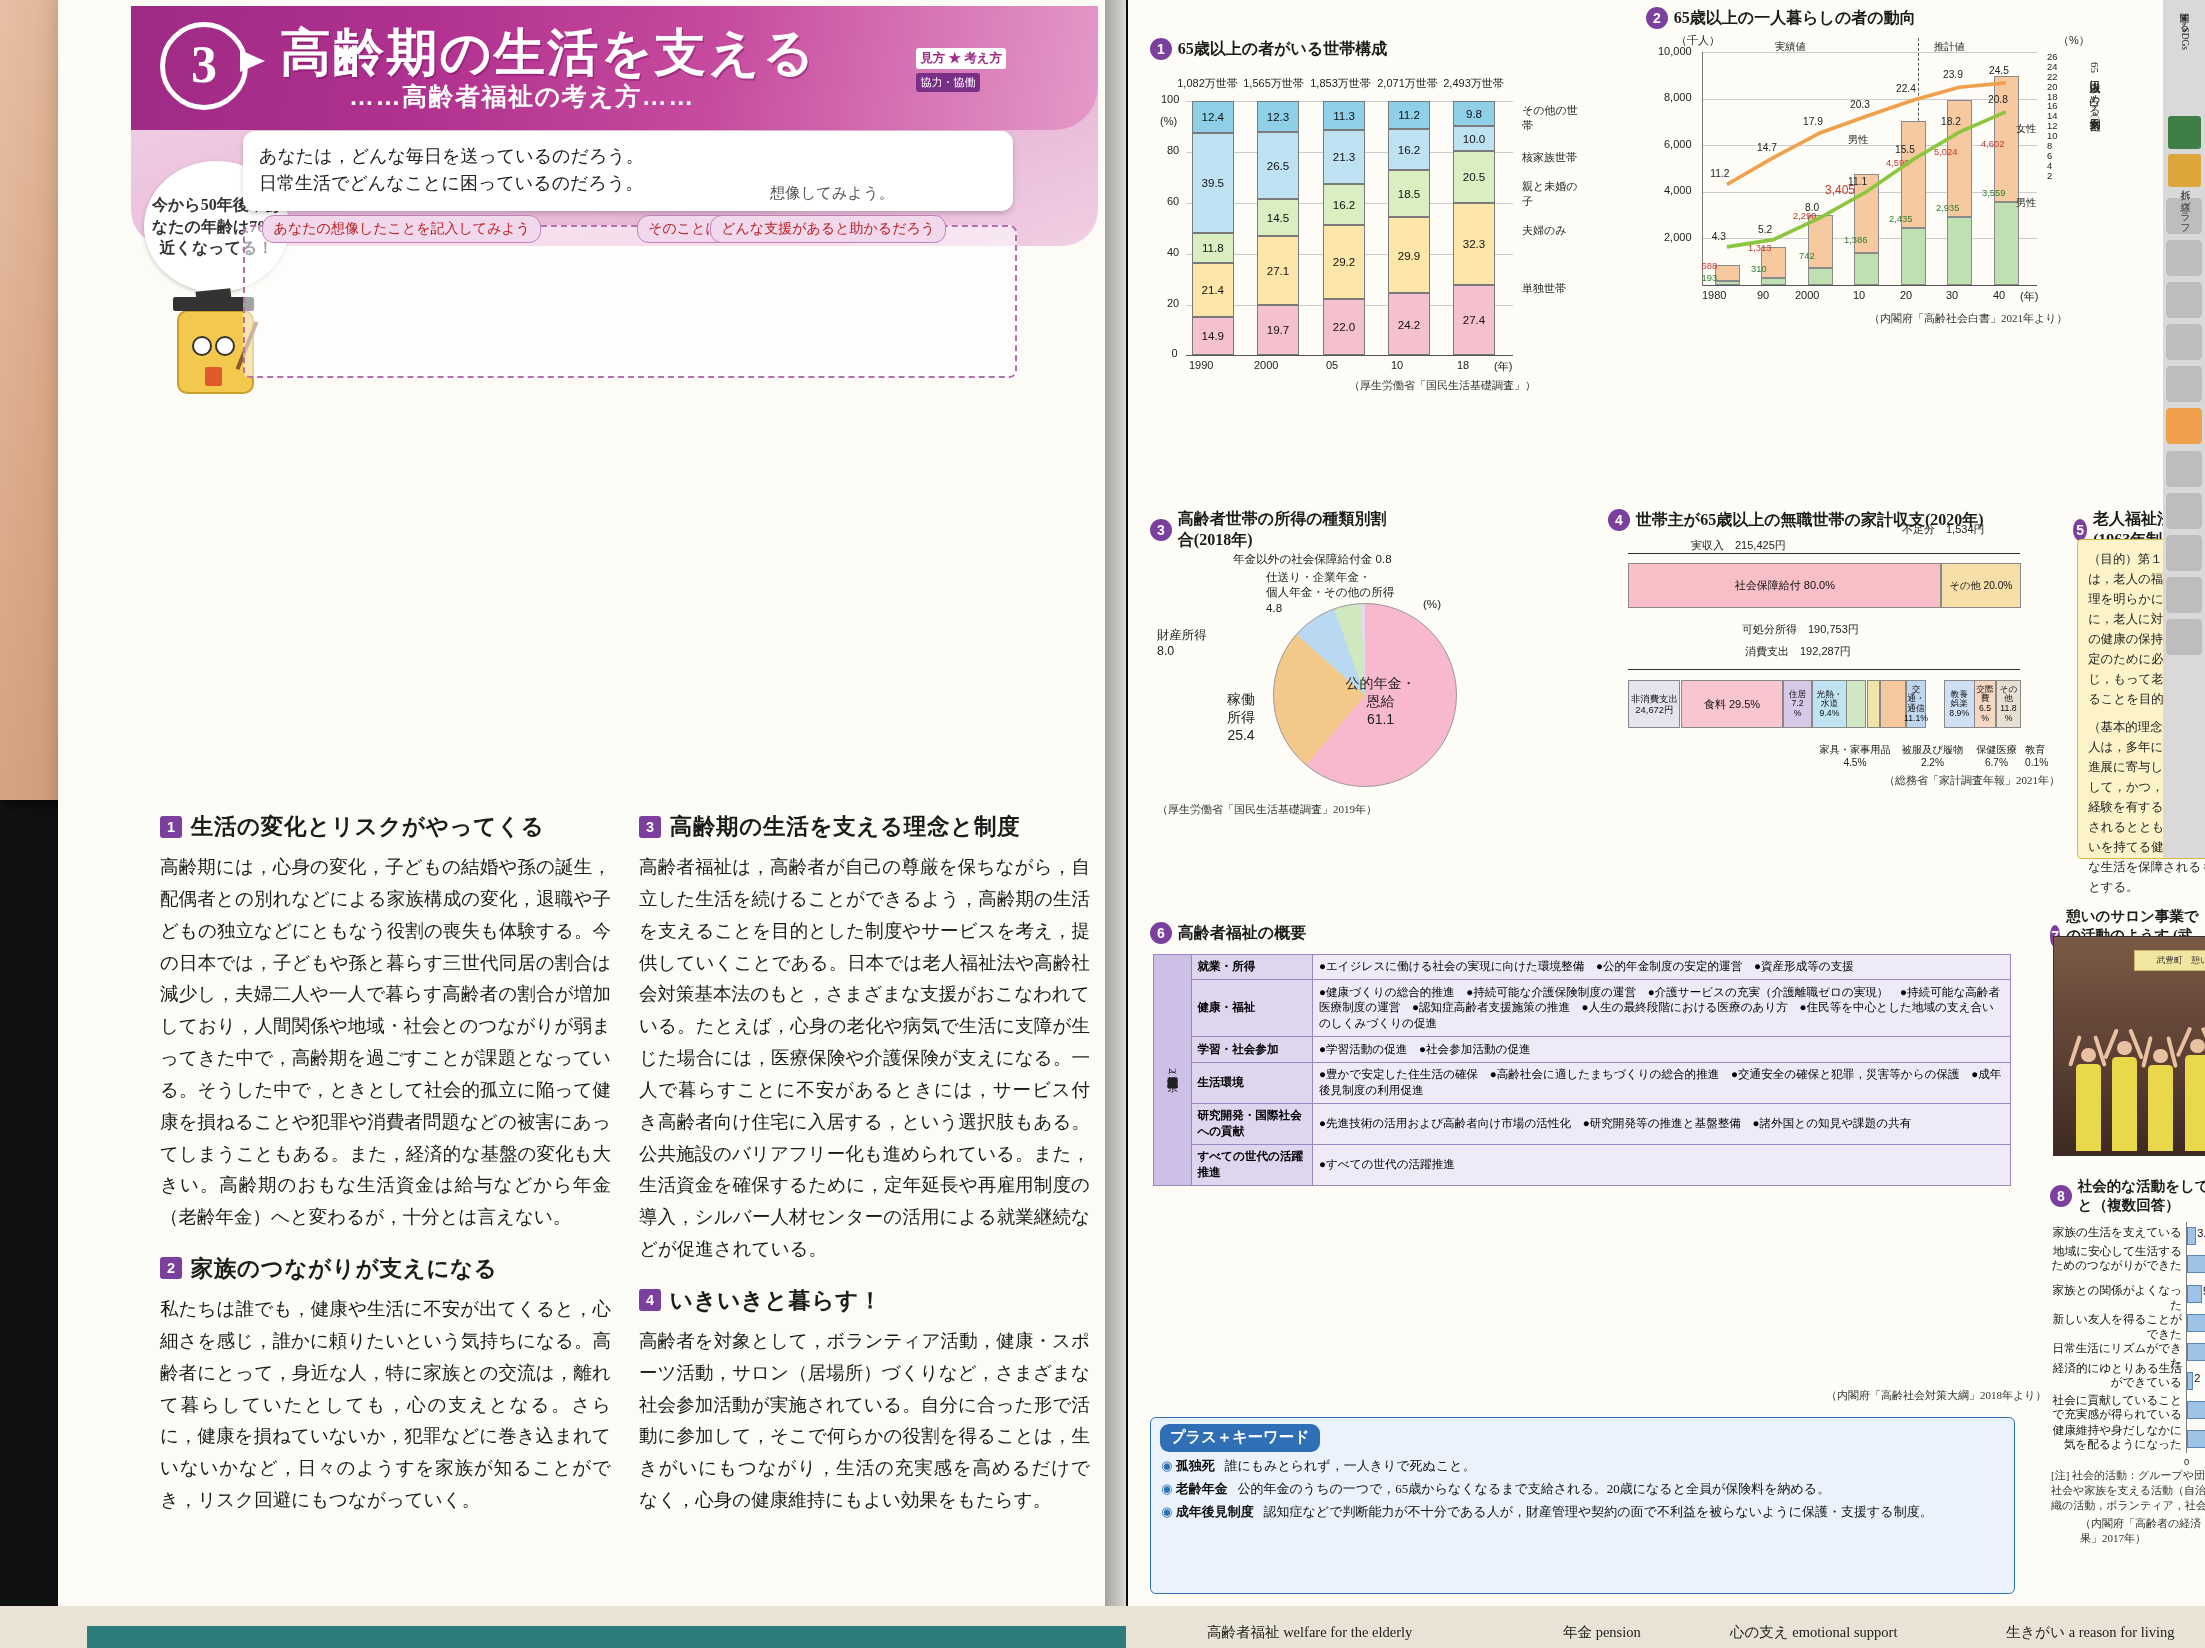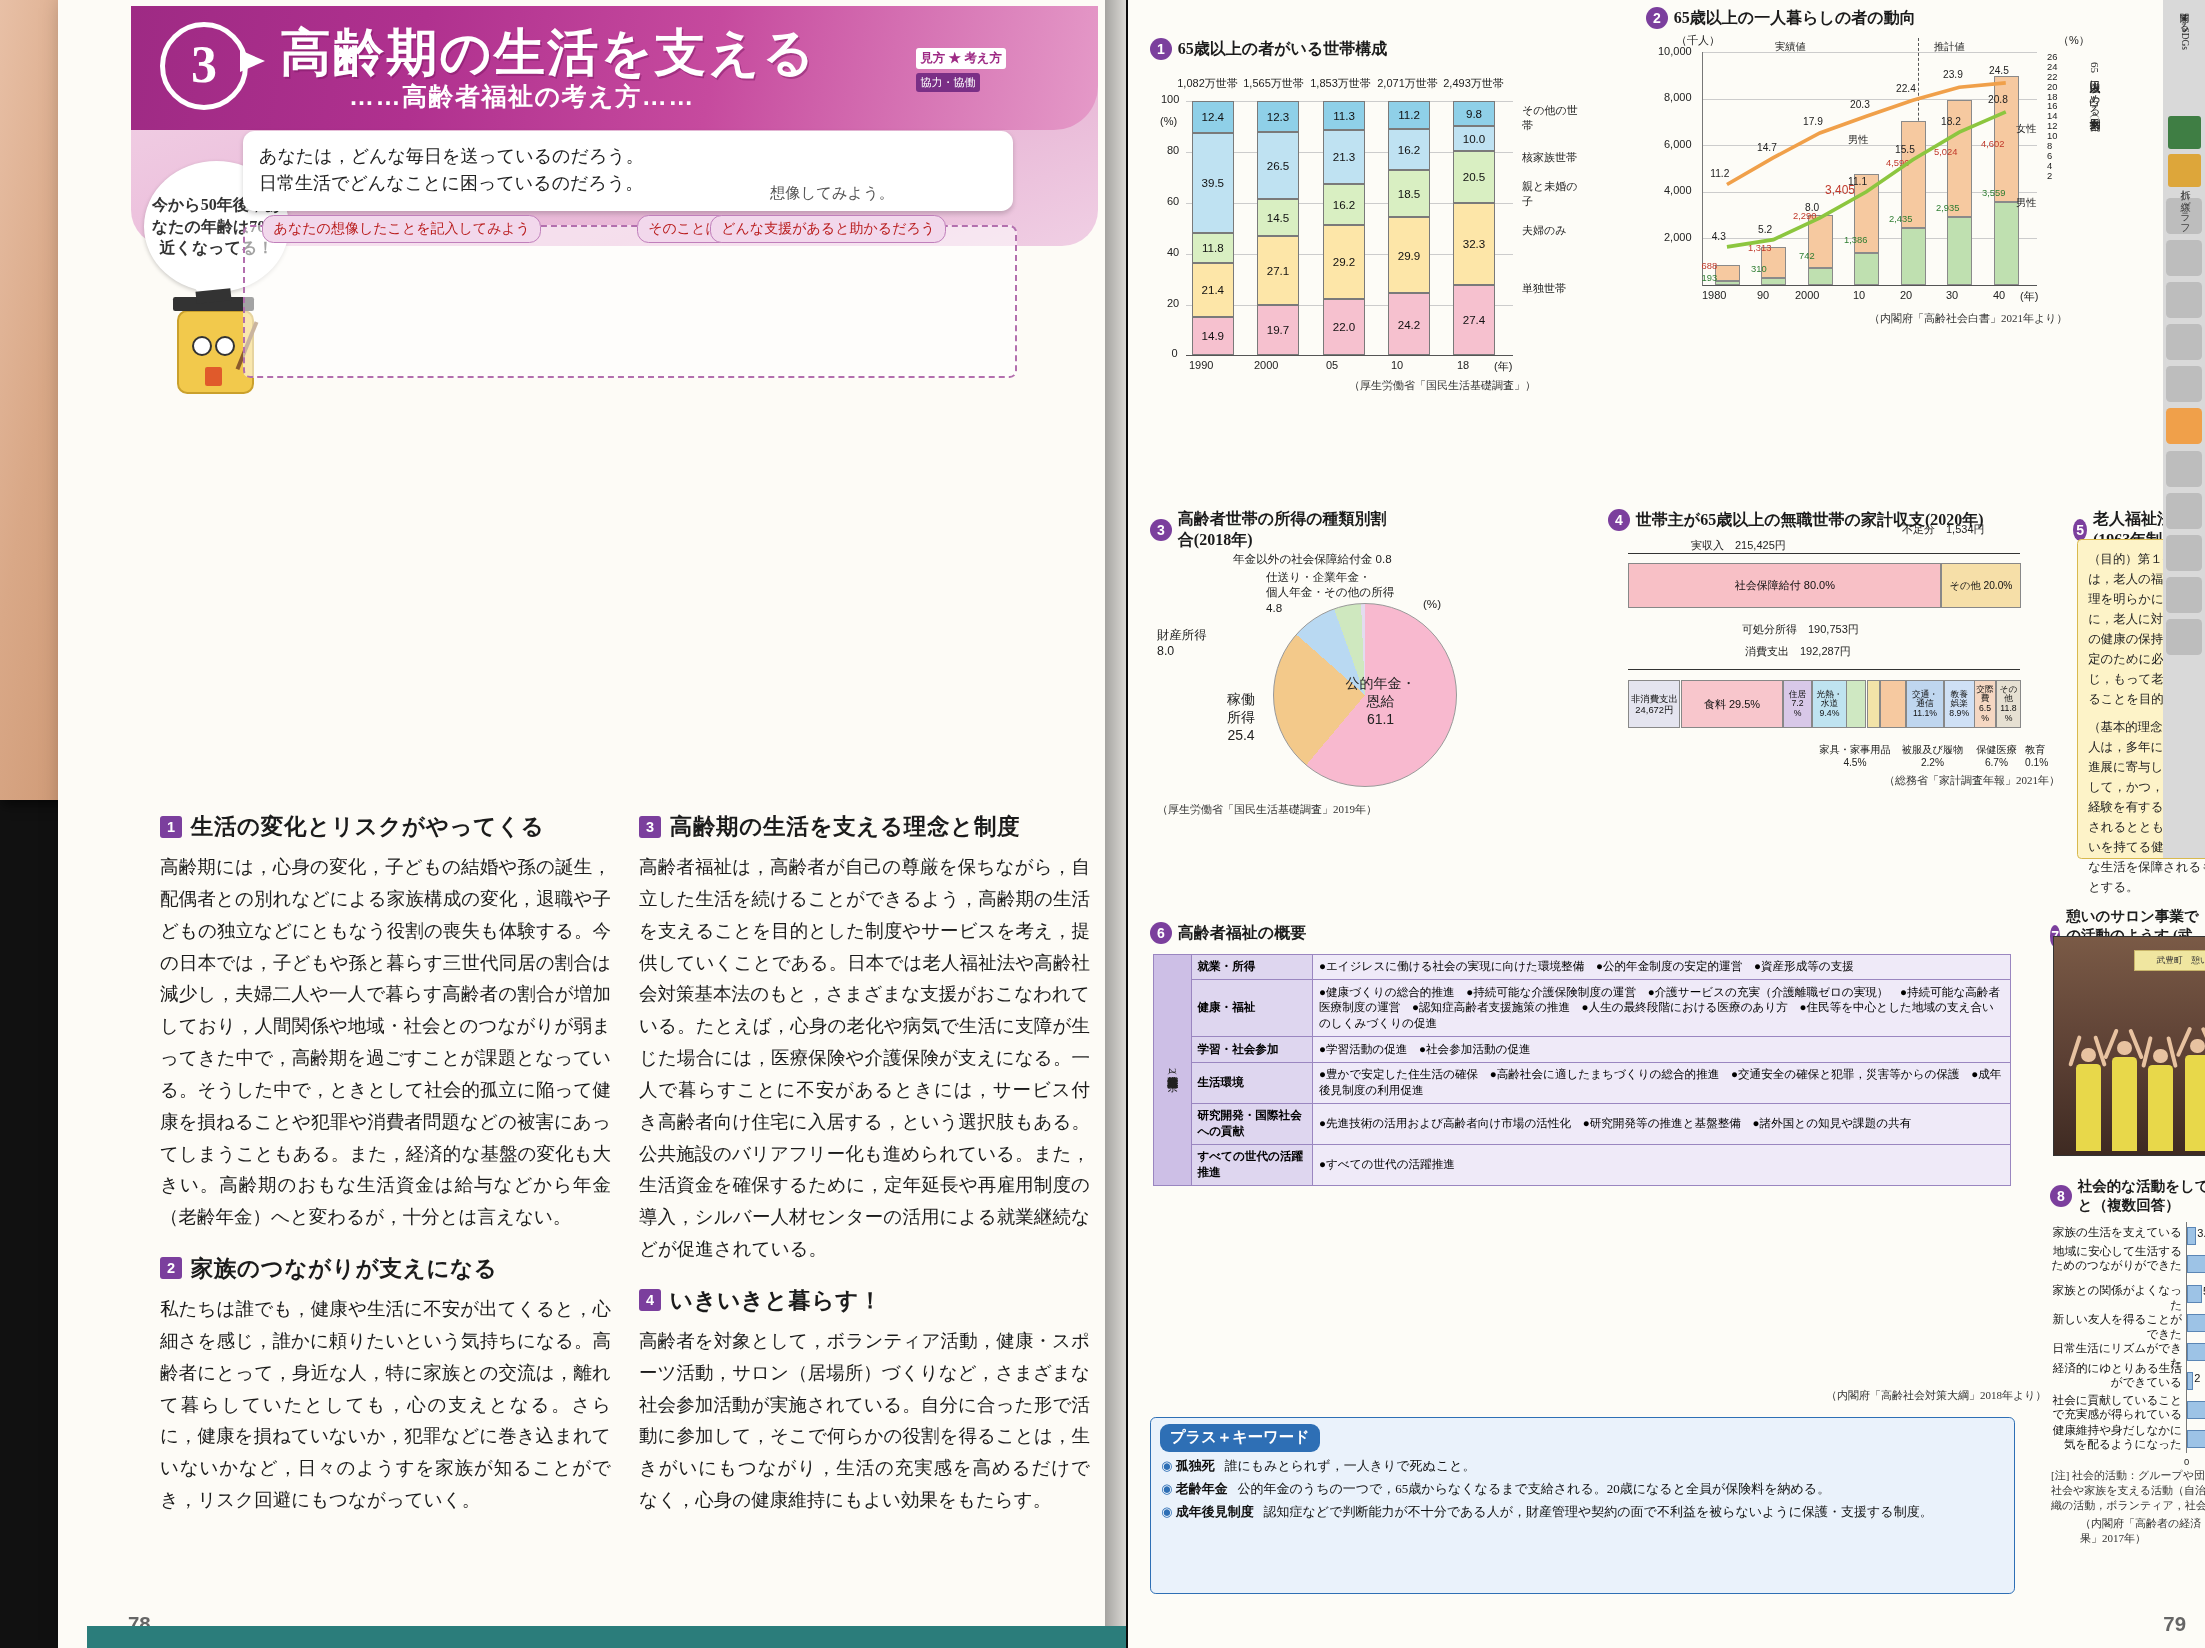--- a/index.html
+++ b/index.html
@@ -418,21 +418,21 @@
       <div class="axlab" style="position:absolute;left:134px;top:106px;">消費支出　192,287円</div>
       <div style="position:absolute;left:17.4px;top:131px;width:392px;border-top:0.7px solid #333;"></div>
 
       <div class="hb" style="left:17.4px;top:142px;width:52px;height:48px;background:#e4e4ef;font-size:9.4px;line-height:1.2;text-align:center;">非消費支出 24,672円</div>
       <div class="hb" style="left:70px;top:142px;width:102px;height:48px;background:#f8c6cc;">食料 29.5%</div>
       <div class="hb" style="left:172px;top:142px;width:29px;height:48px;background:#d8c8e8;font-size:8.7px;line-height:1.1;text-align:center;">住居<br>7.2<br>%</div>
       <div class="hb" style="left:201px;top:142px;width:35px;height:48px;background:#bfe3f0;font-size:8.7px;line-height:1.1;text-align:center;">光熱・<br>水道<br>9.4%</div>
       <div class="hb" style="left:235px;top:142px;width:20.4px;height:48px;background:#cfe8c2;"></div>
       <div class="hb" style="left:256px;top:142px;width:13px;height:48px;background:#f2e3a8;"></div>
       <div class="hb" style="left:269px;top:142px;width:26px;height:48px;background:#f6c9a0;"></div>
-      <div class="hb" style="left:295px;top:142px;width:38px;height:48px;background:#bfd6ef;font-size:8.7px;line-height:1.1;text-align:center;">交通・<br>通信<br>11.1%</div>
+      <div class="hb" style="left:295px;top:142px;width:20px;height:48px;background:#bfd6ef;font-size:8.7px;line-height:1.1;text-align:center;">交通・<br>通信<br>11.1%</div>
       <div class="hb" style="left:333px;top:142px;width:30.5px;height:48px;background:#cfe0f5;font-size:8.7px;line-height:1.1;text-align:center;">教養<br>娯楽<br>8.9%</div>
       <div class="hb" style="left:363px;top:142px;width:22px;height:48px;background:#f5d7c2;font-size:8.7px;line-height:1.1;text-align:center;">交際費<br>6.5<br>%</div>
       <div class="hb" style="left:385px;top:142px;width:25px;height:48px;background:#e6e0d2;font-size:8.7px;line-height:1.1;text-align:center;">その他<br>11.8<br>%</div>
 
       <div class="axlab" style="position:absolute;left:204px;top:205px;font-size:10.2px;text-align:center;width:80px;">家具・家事用品<br>4.5%</div>
       <div class="axlab" style="position:absolute;left:285px;top:205px;font-size:10.2px;text-align:center;width:73px;">被服及び履物<br>2.2%</div>
       <div class="axlab" style="position:absolute;left:353px;top:205px;font-size:10.2px;text-align:center;width:65px;">保健医療<br>6.7%</div>
       <div class="axlab" style="position:absolute;left:414px;top:205px;font-size:10.2px;text-align:left;width:51px;">教育<br>0.1%</div>
       <div class="srcnote" style="position:absolute;left:273px;top:235px;">（総務省「家計調査年報」2021年）</div>
     </div>
@@ -587,15 +587,21 @@
       <div class="tab" style="top:493px;"></div>
       <div class="tab" style="top:535px;"></div>
       <div class="tab" style="top:577px;"></div>
       <div class="tab" style="top:619px;"></div>
       <div class="vtext" style="right:13px;top:182px;height:87px;font-size:10.2px;color:#444;">折れ線グラフ</div>
     </div>
 
     <div class="pgnumR">79</div>
   </div>
 
+  <div class="bottomstrip">
+    <div class="bstrip-txt" style="left:1207px;">高齢者福祉 welfare for the elderly</div>
+    <div class="bstrip-txt" style="left:1563px;">年金 pension</div>
+    <div class="bstrip-txt" style="left:1730px;">心の支え emotional support</div>
+    <div class="bstrip-txt" style="left:2006px;">生きがい a reason for living</div>
+  </div>
   <div class="tealbar"></div>
 </div>
 
 
 </body></html>

